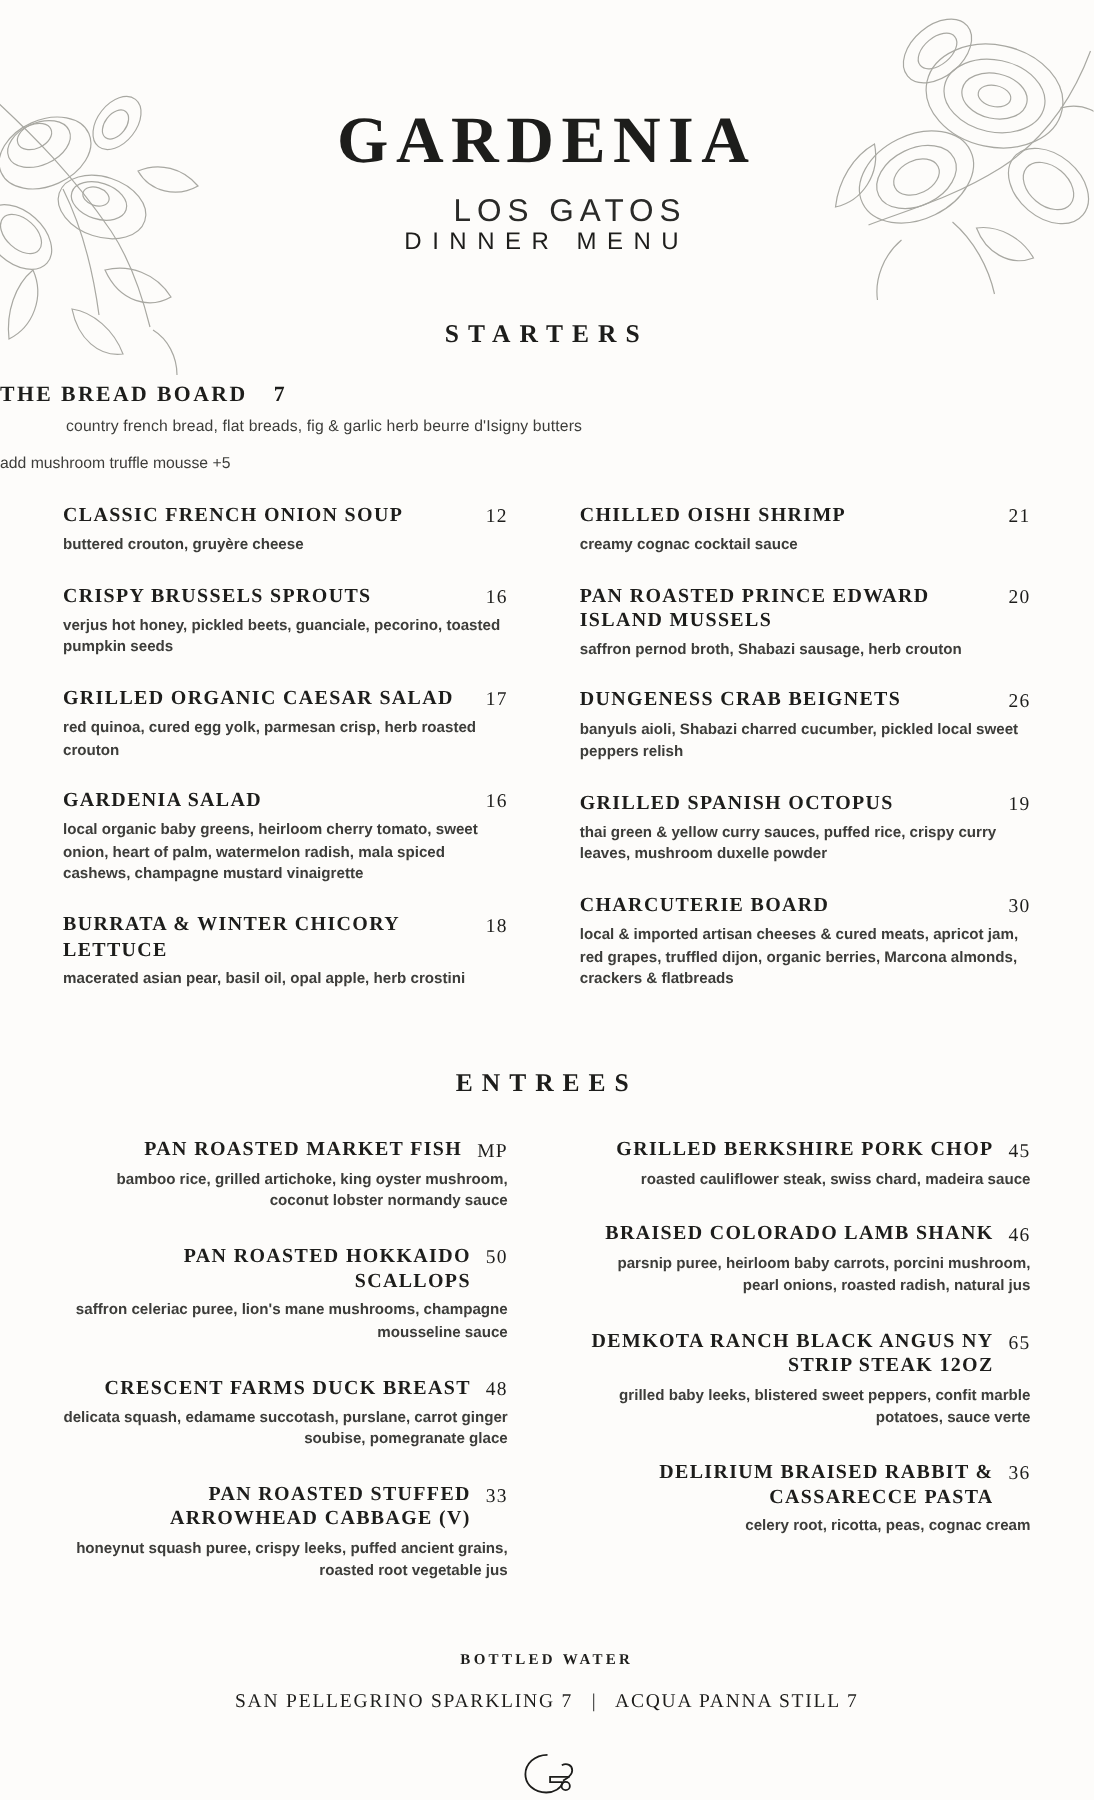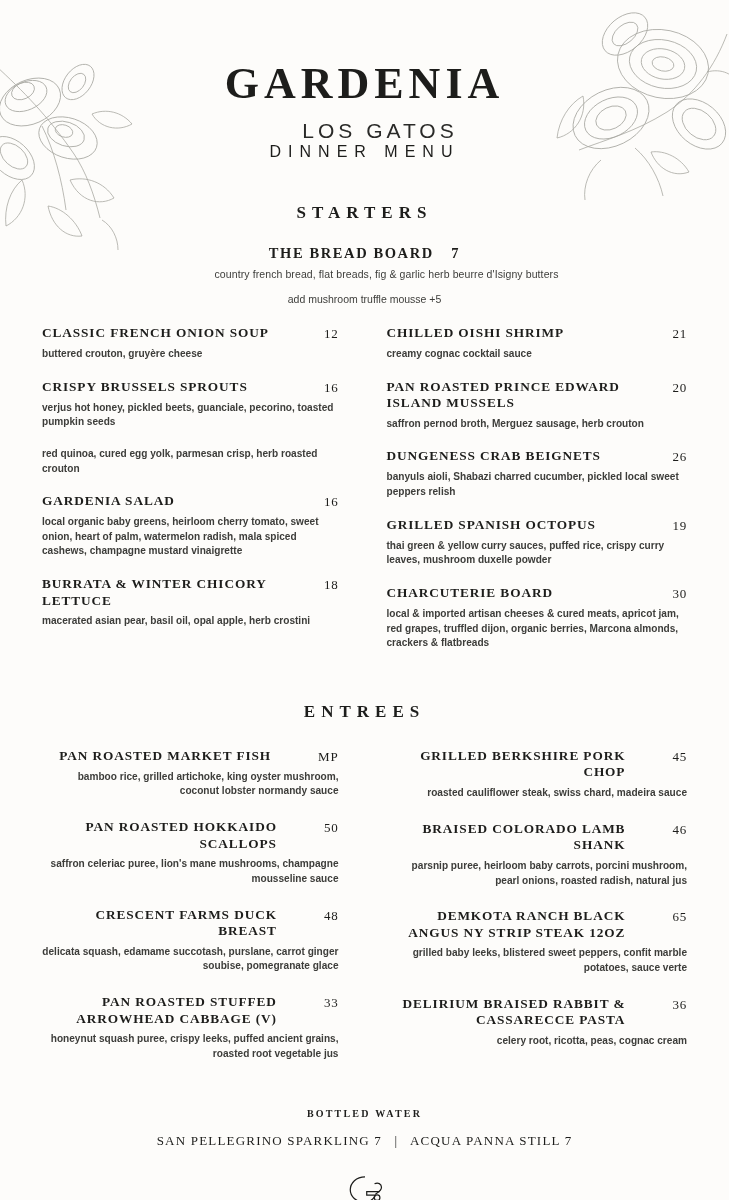--- a/index.html
+++ b/index.html
@@ -46,21 +46,21 @@
   .header {
     text-align: center;
     padding-top: 62px;
   }
   .restaurant-name {
     font-family: "Liberation Serif", serif;
     font-size: 44px;
     letter-spacing: 5px;
     font-weight: 700;
     line-height: 1;
-    margin: 0;
+    margin: 10px;
   }
   .restaurant-city {
     font-family: "Liberation Sans", sans-serif;
     font-size: 21px;
     letter-spacing: 4px;
     margin-top: 13px;
     color: #2a2a28;
     font-weight: 300;
     padding-left: 31px;
   }
@@ -80,21 +80,21 @@
     letter-spacing: 6px;
     font-weight: 700;
     margin-top: 42px;
   }
   .section-title.entrees {
     margin-top: 34px;
   }
 
   
   .feature {
-    text-align: center;
+    text-align: left;
     margin-top: 22px;
   }
   .feature-title {
     font-family: "Liberation Serif", serif;
     font-size: 14.5px;
     letter-spacing: 1.6px;
     font-weight: 700;
   }
   .feature-desc {
     font-family: "Liberation Sans", sans-serif;
@@ -129,21 +129,20 @@
     padding-left: 22px;
   }
 
   .item {
     margin-bottom: 17px;
   }
   .item-head {
     display: flex;
     align-items: flex-start;
     justify-content: space-between;
-    gap: 37px;
   }
   .item-name {
     font-family: "Liberation Serif", serif;
     font-size: 13.3px;
     letter-spacing: 0.9px;
     font-weight: 700;
     line-height: 1.25;
     flex: 1 1 auto;
     padding-right: 10px;
   }
@@ -282,20 +281,24 @@
 
       <div class="item">
         <div class="item-head">
           <div class="item-name">CRISPY BRUSSELS SPROUTS</div>
           <div class="item-price">16</div>
         </div>
         <div class="item-desc">verjus hot honey, pickled beets, guanciale, pecorino, toasted pumpkin seeds</div>
       </div>
 
       <div class="item">
+        <div class="item-head">
+          <div class="item-name">GRILLED ORGANIC CAESAR SALAD</div>
+          <div class="item-price">17</div>
+        </div>
         <div class="item-desc">red quinoa, cured egg yolk, parmesan crisp, herb roasted crouton</div>
       </div>
 
       <div class="item">
         <div class="item-head">
           <div class="item-name">GARDENIA SALAD</div>
           <div class="item-price">16</div>
         </div>
         <div class="item-desc">local organic baby greens, heirloom cherry tomato, sweet onion, heart of palm, watermelon radish, mala spiced cashews, champagne mustard vinaigrette</div>
       </div>
@@ -318,21 +321,21 @@
           <div class="item-price">21</div>
         </div>
         <div class="item-desc">creamy cognac cocktail sauce</div>
       </div>
 
       <div class="item">
         <div class="item-head">
           <div class="item-name">PAN ROASTED PRINCE EDWARD ISLAND MUSSELS</div>
           <div class="item-price">20</div>
         </div>
-        <div class="item-desc">saffron pernod broth, Merguez sausage, herb crouton</div>
+        <div class="item-desc">saffron pernod broth, Shabazi sausage, herb crouton</div>
       </div>
 
       <div class="item">
         <div class="item-head">
           <div class="item-name">DUNGENESS CRAB BEIGNETS</div>
           <div class="item-price">26</div>
         </div>
         <div class="item-desc">banyuls aioli, Shabazi charred cucumber, pickled local sweet peppers relish</div>
       </div>
 

